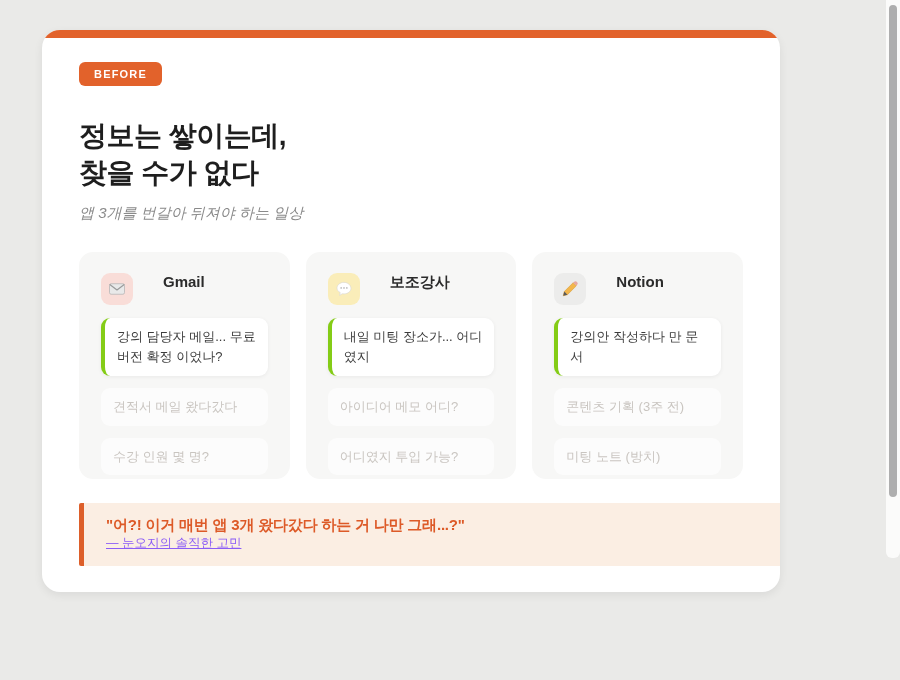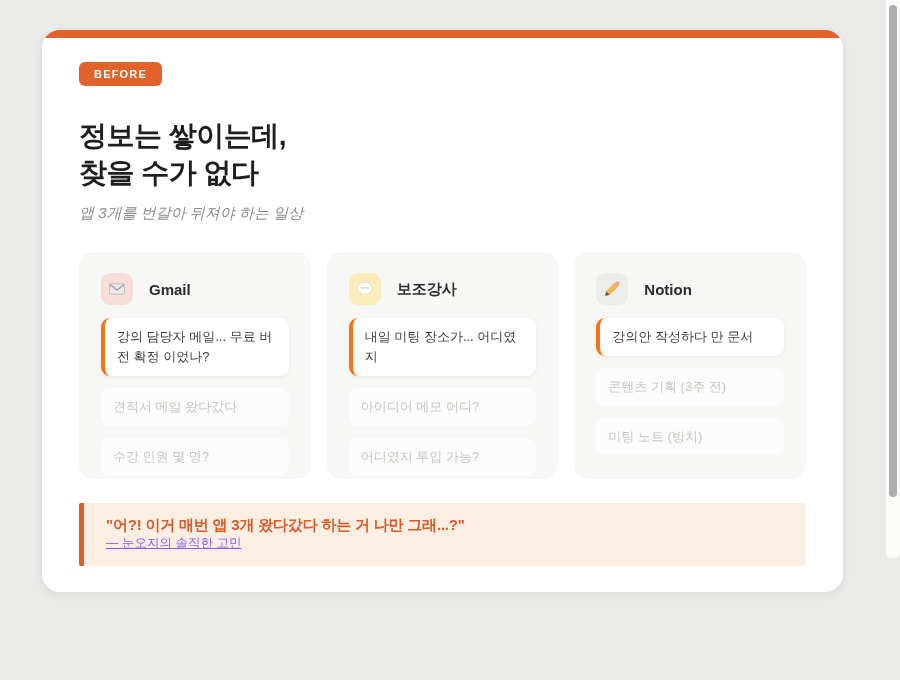--- a/index.html
+++ b/index.html
@@ -7,21 +7,21 @@
   body {
     font-family:"Liberation Sans", sans-serif;
     background:#EAEAE8;
     position:relative;
   }
 
   
   .slide-card {
     position:absolute;
     left:42px; top:30px;
-    width:801px; height:562px;
+    width:738px; height:562px;
     background:#ffffff;
     border-radius:18px;
     box-shadow:0 3px 10px rgba(0,0,0,0.07);
     overflow:hidden;
   }
   .accent-bar {
     height:8px;
     width:100%;
     background:#E2622B;
   }
@@ -61,40 +61,39 @@
   }
   .app-card {
     width:232px;
     height:227px;
     background:#F7F7F6;
     border-radius:14px;
     padding:21px 22px;
   }
   .app-header {
     display:flex;
-    align-items:center;
-    gap:16px;
+    gap:30px;
   }
   .app-icon-tile {
     width:32px; height:32px;
     border-radius:9px;
     display:flex;
     align-items:center;
     justify-content:center;
     flex:0 0 auto;
   }
   .app-title {
     font-size:15px;
     font-weight:bold;
     color:#2B2B2B;
   }
   .note-highlight {
     margin-top:13px;
     background:#ffffff;
-    border-left:4px solid #f97316;
+    border-left:4px solid #84cc16;
     border-radius:9px;
     padding:9px 12px;
     font-size:13px;
     line-height:1.55;
     color:#3C3C3C;
     box-shadow:0 1px 4px rgba(0,0,0,0.06);
   }
   .note-faded {
     margin-top:12px;
     background:rgba(255,255,255,0.65);

